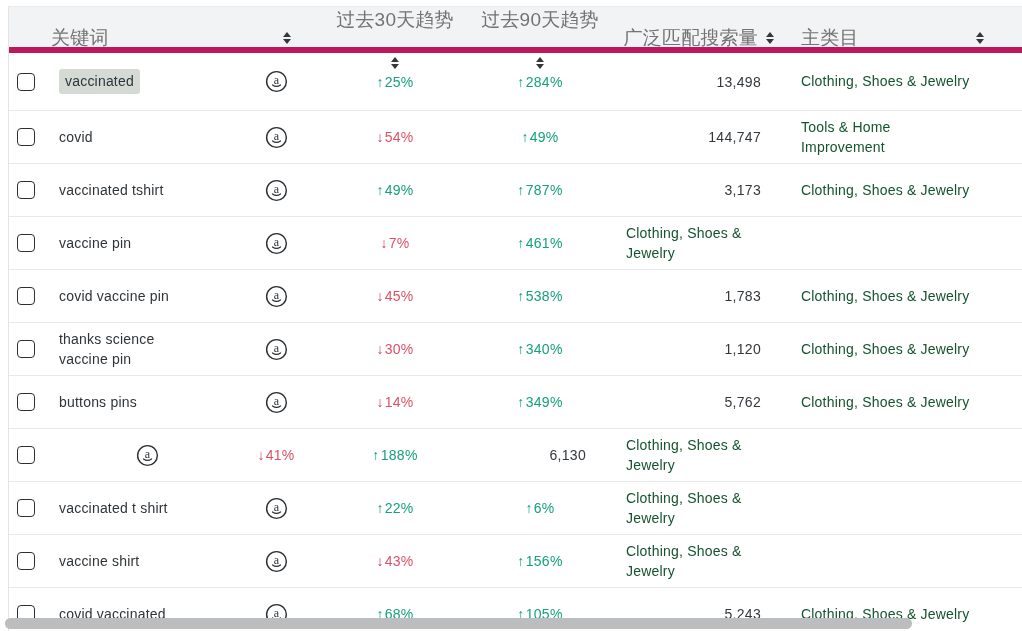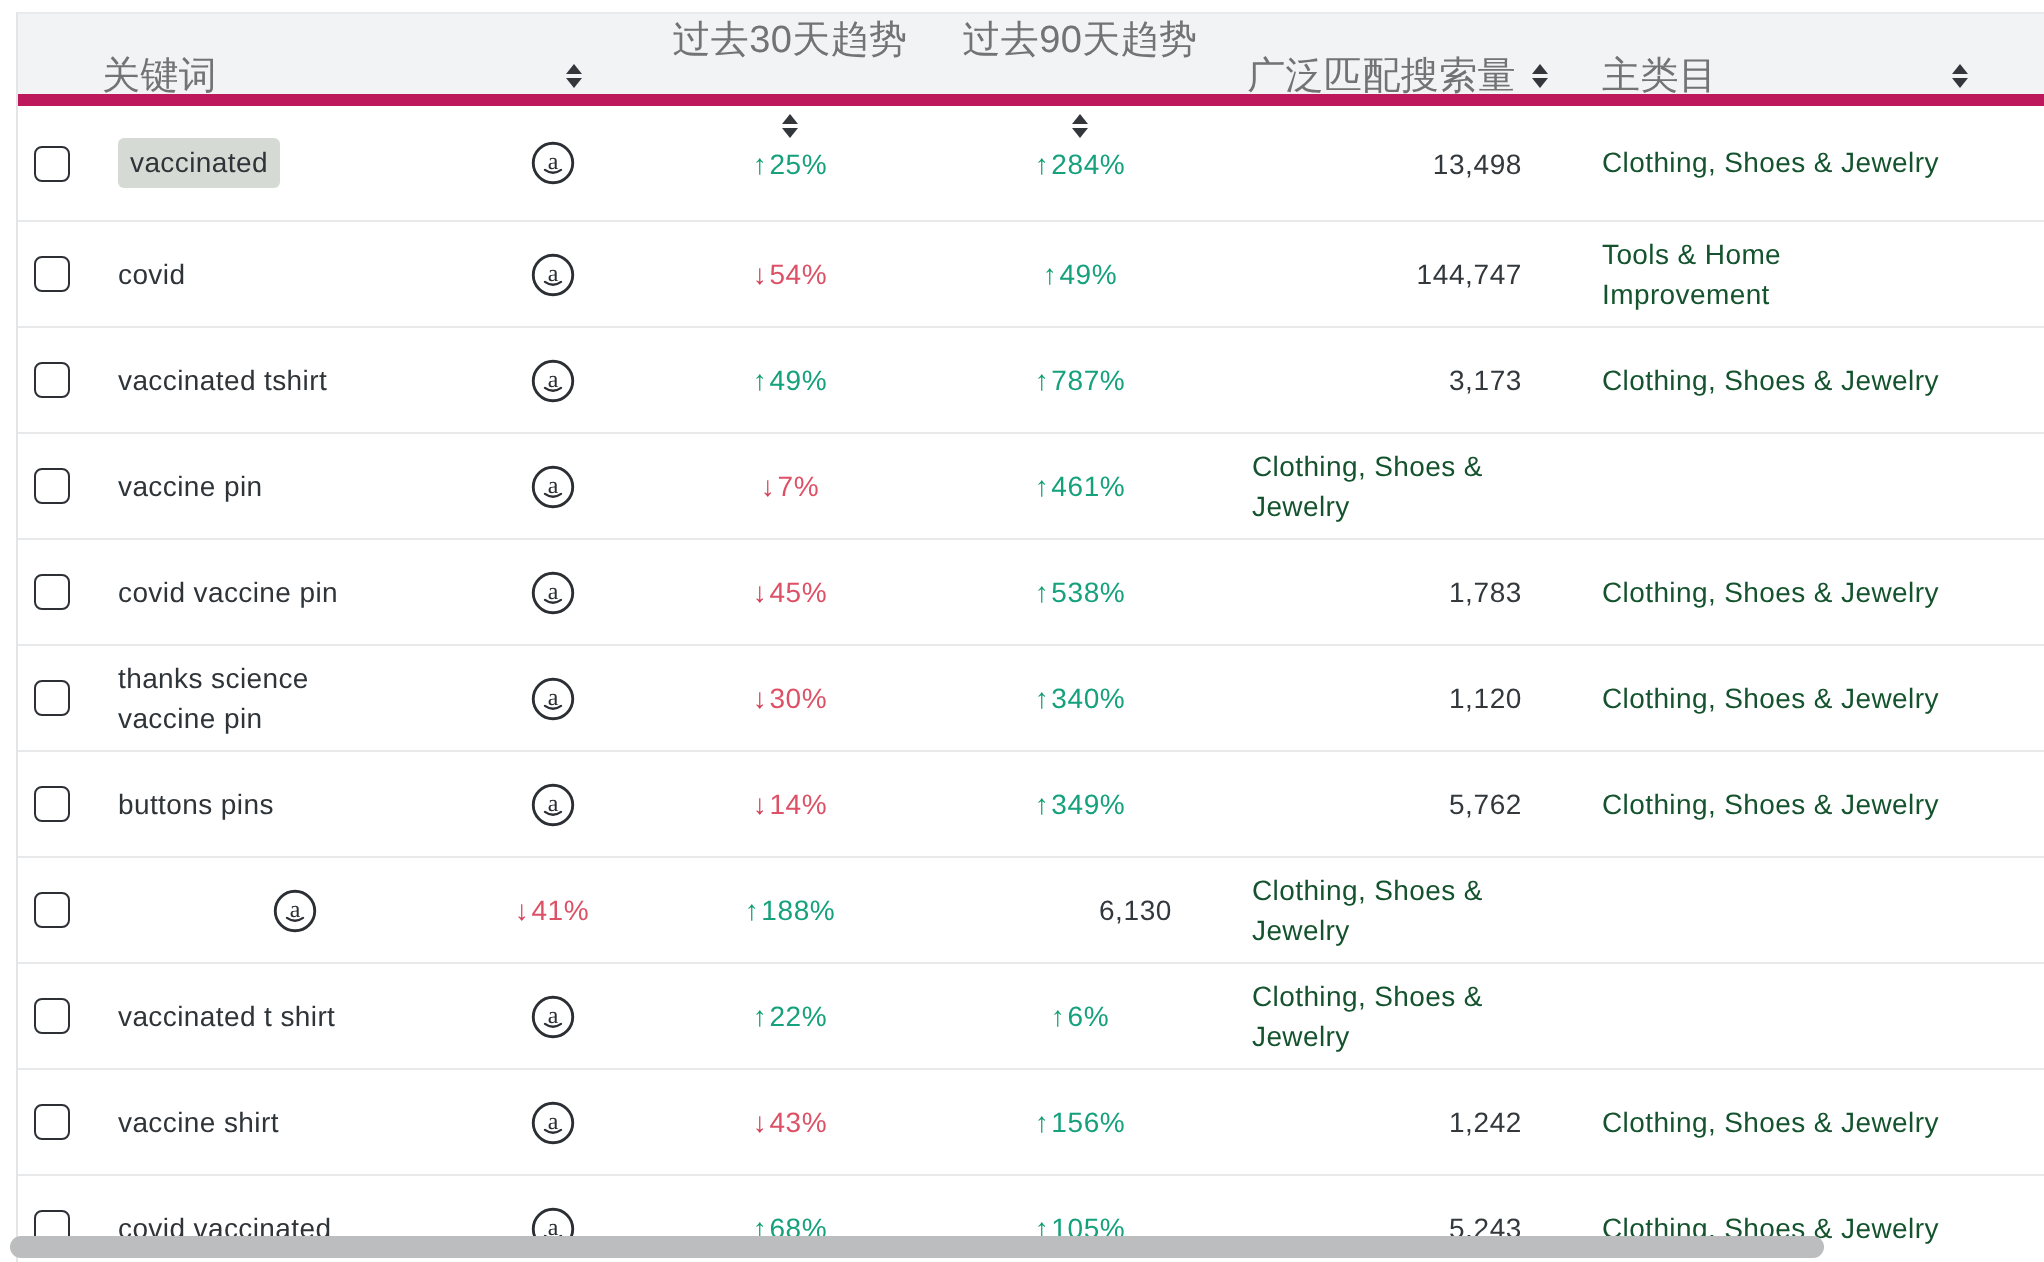--- a/index.html
+++ b/index.html
@@ -415,21 +415,20 @@
         <span class="arrow">↓</span>
               <span class="pct">43%</span>
       </span>
     </div>
     <div class="cell c-trend">
       <span class="trend trend-up">
         <span class="arrow">↑</span>
               <span class="pct">156%</span>
       </span>
     </div>
-    <div class="cell c-volume">1,242</div>
     <div class="cell c-category">Clothing, Shoes &amp; Jewelry</div>
   </div>
 
   <div class="grid-row row">
     <div class="cell c-check">
       <span class="checkbox"></span>
     </div>
     <div class="cell c-keyword">
       <span class="kw">covid vaccinated</span>
     </div>

